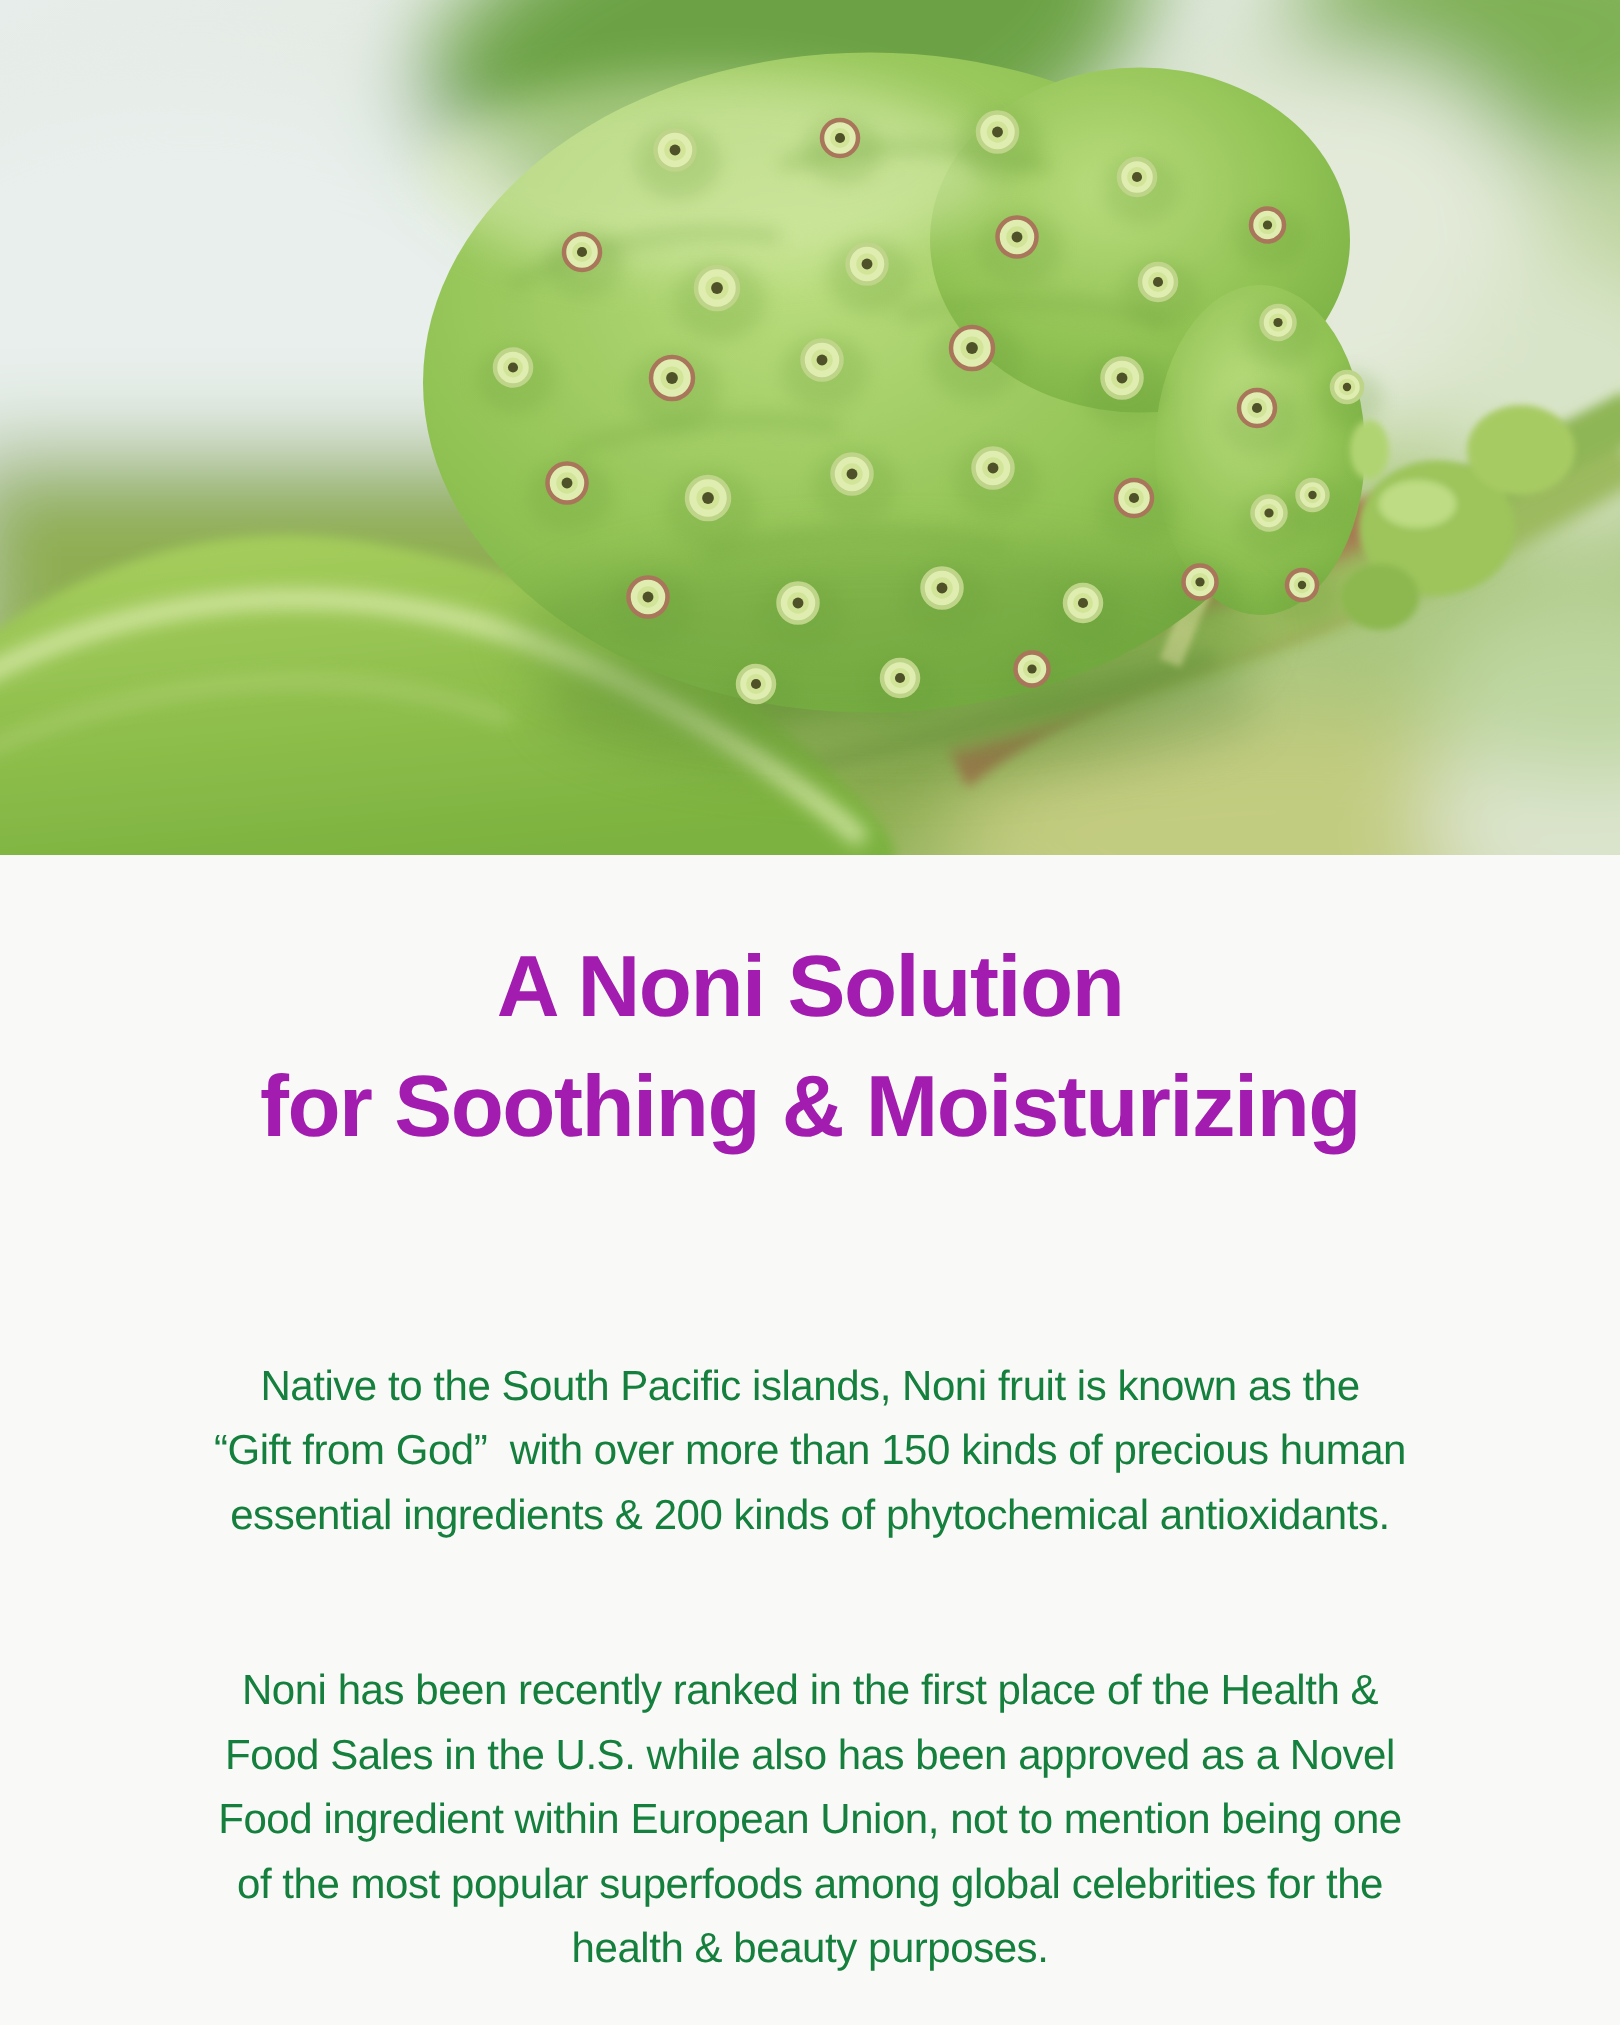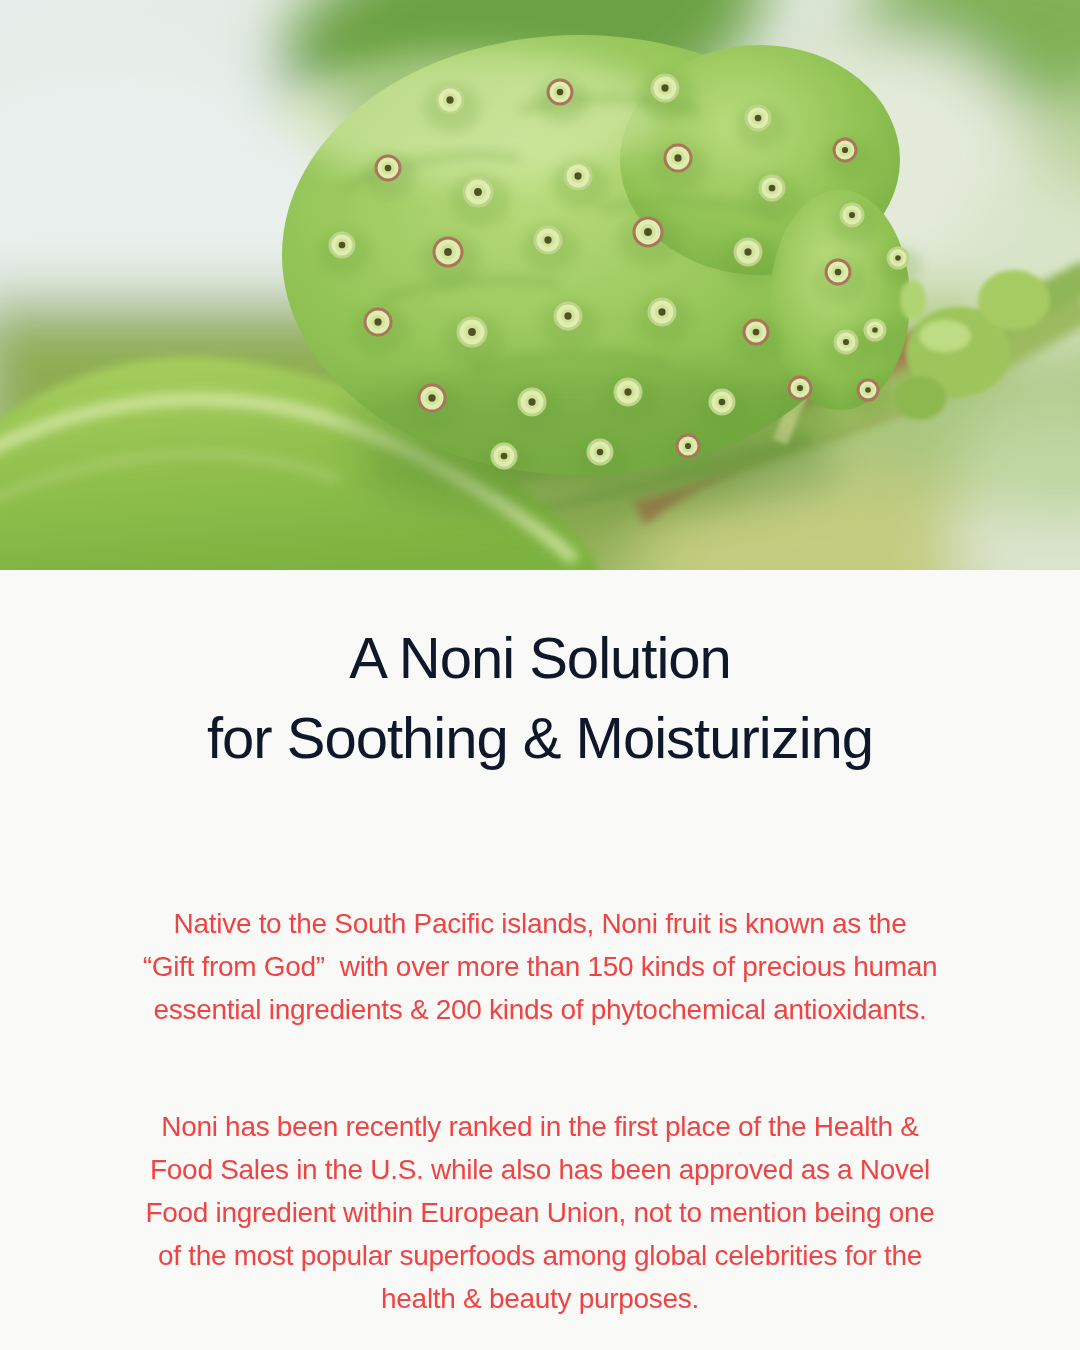--- a/index.html
+++ b/index.html
@@ -9,31 +9,31 @@
     font-family:"Liberation Sans","DejaVu Sans",sans-serif;
     -webkit-font-smoothing:antialiased;
   }
   .page{position:relative;width:1080px;height:1350px;overflow:hidden;background:#f9f9f7;}
   .hero{width:1080px;height:570px;display:block;line-height:0;}
   .hero svg{display:block;}
   .content{text-align:center;}
   .heading{
     margin:48px 40px 0;
     font-size:58px;
-    font-weight:400;
+    font-weight:700;
     letter-spacing:-1px;
     line-height:80px;
-    color:#0f172a;
+    color:#a21caf;
     white-space:pre-wrap;
   }
   .para{
     font-size:28px;
     line-height:43px;
     letter-spacing:-0.3px;
-    color:#ef4444;
+    color:#15803d;
     white-space:pre-wrap;
   }
   .para-1{margin:124px 50px 0;}
   .para-2{margin:74px 50px 0;}
 </style>
 </head>
 <body>
 
 <div class="page">
 

